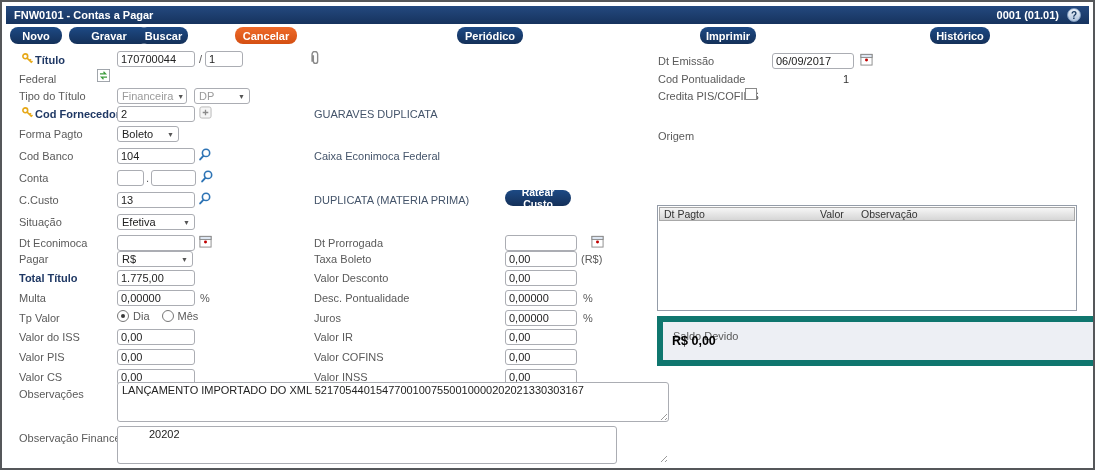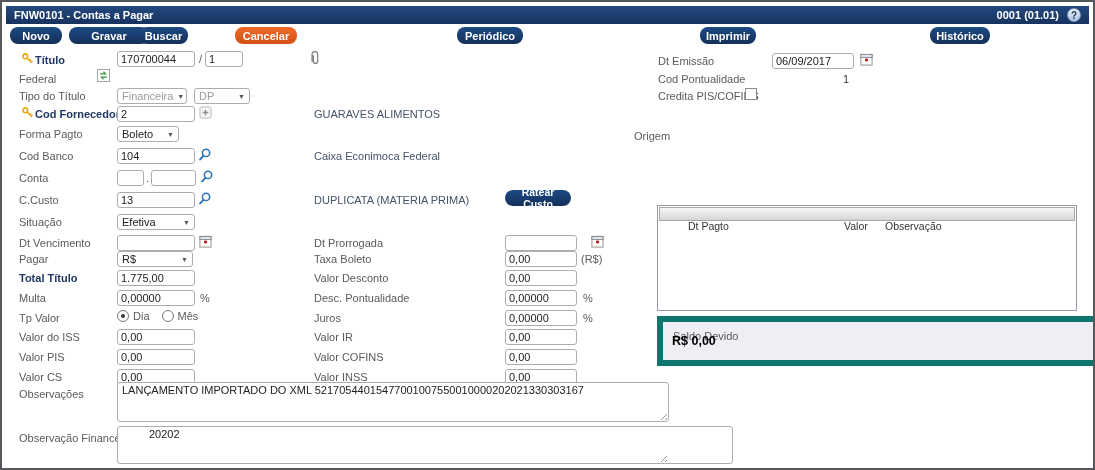--- a/index.html
+++ b/index.html
@@ -58,21 +58,21 @@
   .grip {
     position:absolute; width:9px; height:9px; pointer-events:none;
     background:repeating-linear-gradient(135deg, transparent 0 2px, #9a9a9a 2px 3px);
     clip-path:polygon(100% 0, 100% 100%, 0 100%);
   }
   .ptable { position:absolute; left:655px; top:203px; width:420px; height:106px; border:1px solid #949ca8; background:#fff; }
   .ptable-head {
     height:14px; margin:1px; background:linear-gradient(#f6f6f6,#d6d6d6);
     border:1px solid #a8a8a8; position:relative; font-size:10.5px; color:#333;
   }
-  .ptable-head span { position:absolute; top:12px;margin-left:24px; }
+  .ptable-head span { position:absolute; top:0px; }
   .saldo { position:absolute; left:655px; top:314px; width:460px; height:50px; background:#edeff4; border:6px solid #0f766e; }
   .saldo .slbl { position:absolute; left:10px; top:8px; color:#5a5a5a; }
   .saldo .sval { position:absolute; left:9px; top:12px; color:#000000; font-weight:bold; font-size:12.5px; }
 </style>
 </head>
 <body>
 
 <div class="window">
 
   <div class="titlebar">
@@ -130,21 +130,21 @@
       </svg>
   </span>
   <span class="lbl b" style="left:33px;top:106px">Cod Fornecedor</span>
   <input class="inp" style="left: 115px; top: 104px; width: 78px;" value="2">
   <span class="ico small" style="left:197px;top:104px">
     <svg viewBox="0 0 14 14" width="13" height="13">
         <rect x="1" y="1" width="12" height="12" rx="2" fill="#f5f5f5" stroke="#b5b5b5"></rect>
         <path d="M7 4 v6 M4 7 h6" stroke="#8a8a8a" stroke-width="1.4"></path>
       </svg>
   </span>
-  <span class="info" style="left:312px;top:106px">GUARAVES ALIMENTOS</span>
+  <span class="info" style="left:312px;top:106px">GUARAVES DUPLICATA</span>
 
   <span class="lbl" style="left:17px;top:126px">Forma Pagto</span>
   <div class="sel" style="left:115px;top:124px;width:62px">
     <span>Boleto</span>
       <span class="arr">▼</span>
   </div>
 
   <span class="lbl" style="left:17px;top:148px">Cod Banco</span>
   <input class="inp" style="left: 115px; top: 146px; width: 78px;" value="104">
   <span class="ico" style="left:196px;top:145px">
@@ -176,21 +176,21 @@
   </span>
   <span class="info" style="left:312px;top:192px">DUPLICATA (MATERIA PRIMA)</span>
   <button class="pill" style="left:503px;top:188px;width:66px;height:16px;font-size:10.5px">Ratear Custo</button>
 
   <span class="lbl" style="left:17px;top:214px">Situação</span>
   <div class="sel" style="left:115px;top:212px;width:78px">
     <span>Efetiva</span>
       <span class="arr">▼</span>
   </div>
 
-  <span class="lbl" style="left:17px;top:235px">Dt Vencimento</span>
+  <span class="lbl" style="left:17px;top:235px">Dt Econimoca</span>
   <input class="inp" style="left: 115px; top: 233px; width: 78px;" value="">
   <span class="ico small" style="left:197px;top:233px">
     <svg viewBox="0 0 14 14" width="13" height="13">
         <rect x="1" y="1.5" width="12" height="11.5" fill="#fff" stroke="#8a8a8a"></rect>
         <rect x="1" y="1.5" width="12" height="3.4" fill="#dde6f2" stroke="#8a8a8a"></rect>
         <circle cx="7" cy="7.5" r="1.6" fill="#c00000"></circle>
       </svg>
   </span>
   <span class="lbl" style="left:312px;top:235px">Dt Prorrogada</span>
   <input class="inp" style="left: 503px; top: 233px; width: 72px;" value="">
@@ -247,40 +247,40 @@
   <span class="lbl" style="left:17px;top:369px">Valor CS</span>
   <input class="inp" style="left: 115px; top: 367px; width: 78px;" value="0,00">
   <span class="lbl" style="left:312px;top:369px">Valor INSS</span>
   <input class="inp" style="left: 503px; top: 367px; width: 72px;" value="0,00">
 
   <span class="lbl" style="left:17px;top:386px">Observações</span>
   <textarea class="ta" style="left: 115px; top: 380px; width: 552px; height: 40px;">LANÇAMENTO IMPORTADO DO XML 52170544015477001007550010000202021330303167</textarea>
   <span class="grip" style="left:656px;top:409px"></span>
 
   <span class="lbl" style="left:17px;top:430px">Observação Financeira</span>
-  <textarea class="ta" style="left: 115px; top: 424px; width: 616px; height: 38px; padding-left: 31px;">20202</textarea>
+  <textarea class="ta" style="left: 115px; top: 424px; width: 500px; height: 38px; padding-left: 31px;">20202</textarea>
   <span class="grip" style="left:656px;top:451px"></span>
 
   <span class="lbl" style="left:656px;top:53px">Dt Emissão</span>
   <input class="inp" style="left: 770px; top: 51px; width: 82px;" value="06/09/2017">
   <span class="ico small" style="left:858px;top:51px">
     <svg viewBox="0 0 14 14" width="13" height="13">
         <rect x="1" y="1.5" width="12" height="11.5" fill="#fff" stroke="#8a8a8a"></rect>
         <rect x="1" y="1.5" width="12" height="3.4" fill="#dde6f2" stroke="#8a8a8a"></rect>
         <circle cx="7" cy="7.5" r="1.6" fill="#c00000"></circle>
       </svg>
   </span>
 
   <span class="lbl" style="left:656px;top:71px">Cod Pontualidade</span>
   <span class="lbl" style="left:841px;top:71px;color:#333">1</span>
 
   <span class="lbl" style="left:656px;top:88px">Credita PIS/COFINS</span>
   <span class="cb" style="left:743px;top:86px"></span>
 
-  <span class="lbl" style="left:632px;top:128px">Origem</span>
+  <span class="lbl" style="left:656px;top:128px">Origem</span>
 
   <div class="ptable">
     <div class="ptable-head">
       <span style="left:4px">Dt Pagto</span>
       <span style="left:160px">Valor</span>
       <span style="left:201px">Observação</span>
     </div>
     <div></div>
   </div>
 

